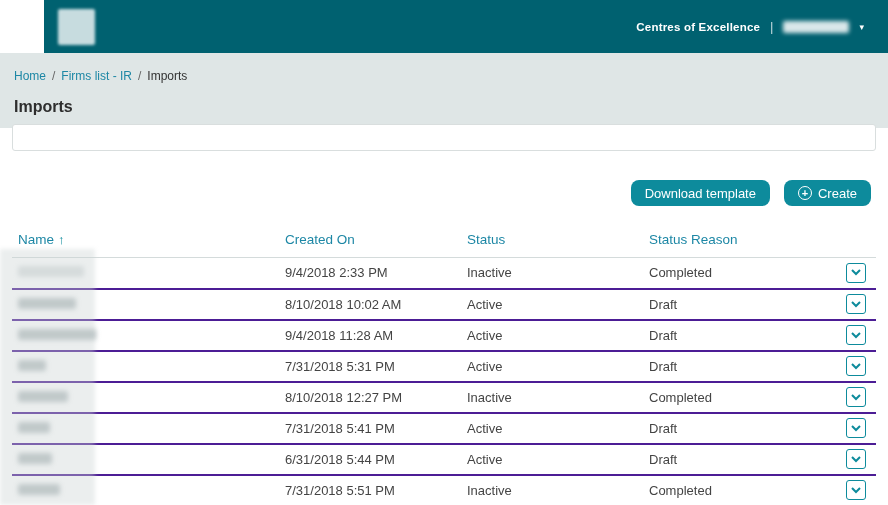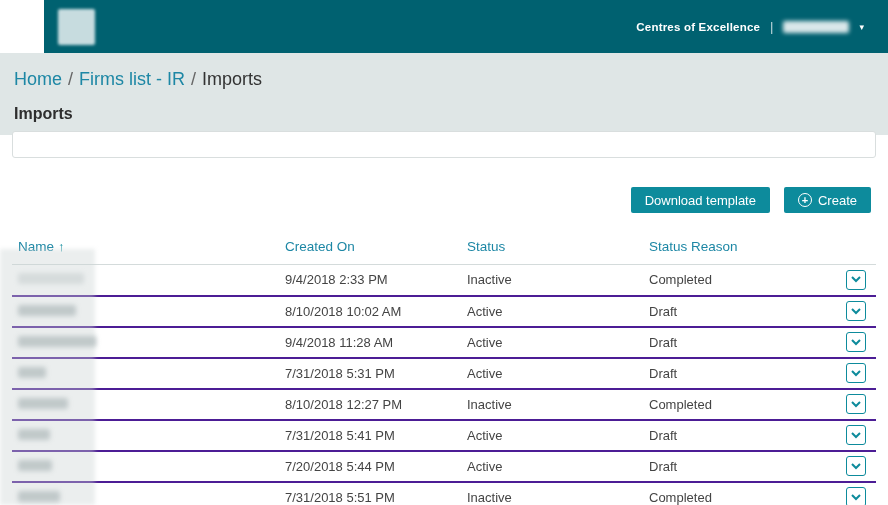--- a/index.html
+++ b/index.html
@@ -25,36 +25,36 @@
   .coe-link { font-size:11.5px; font-weight:bold; letter-spacing:.2px; cursor:pointer; }
   .hdr-sep { opacity:.75; font-size:13px; }
   .user-pill {
     width:66px; height:12px; border-radius:2px;
     background:rgba(255,255,255,.85); filter:blur(2px); cursor:pointer;
   }
   .user-caret { font-size:9px; cursor:pointer; }
 
   
   .band { background:#dfe6e6; padding:16px 14px 12px 14px; }
-  .breadcrumb { font-size:18px; color:#555; }
+  .breadcrumb { font-size:12px; color:#555; }
   .breadcrumb a { color:#1d87a5; text-decoration:none; cursor:pointer; }
   .bc-sep { margin:0 6px; color:#666; }
   .bc-current { color:#333; }
   .page-title { font-size:16px; font-weight:bold; color:#2e2e2e; margin:15px 0 0 0; }
 
   
   .filter-box {
     margin:-4px 12px 0; height:27px; position:relative;
     background:#fff; border:1px solid #d9dede; border-radius:3px;
   }
 
   
   .toolbar { display:flex; justify-content:flex-end; gap:14px; margin:29px 17px 0 0; }
   .btn {
-    background:#0d8b9c; color:#fff; border:none; border-radius:2px;
+    background:#0d8b9c; color:#fff; border:none; border-radius:8px;
     font-family:inherit; font-size:13px; height:26px; padding:0 14px;
     display:flex; align-items:center; gap:6px; cursor:pointer;
   }
   .create-icon {
     width:14px; height:14px; border:1px solid #fff; border-radius:50%;
     display:flex; align-items:center; justify-content:center;
     font-size:11px; line-height:1; font-weight:bold;
   }
 
   
@@ -240,21 +240,21 @@
           <path d="M1 1 L5 5 L9 1"></path>
         </svg>
       </button>
     </td>
   </tr>
 
   <tr>
     <td class="col-name">
       <span class="redacted-name"></span>
     </td>
-    <td>7/20/2018 5:44 PM</td>
+    <td>6/31/2018 5:44 PM</td>
     <td>Active</td>
     <td>Draft</td>
     <td class="col-action">
       <button class="row-dropdown">
         <svg class="chev" viewBox="0 0 10 7">
           <path d="M1 1 L5 5 L9 1"></path>
         </svg>
       </button>
     </td>
   </tr>

